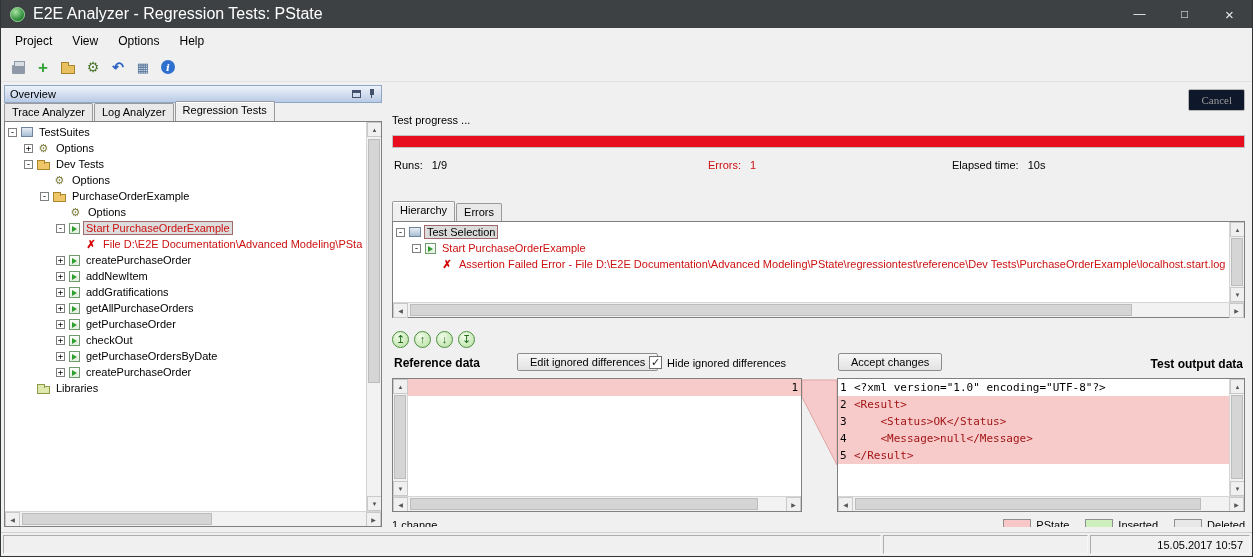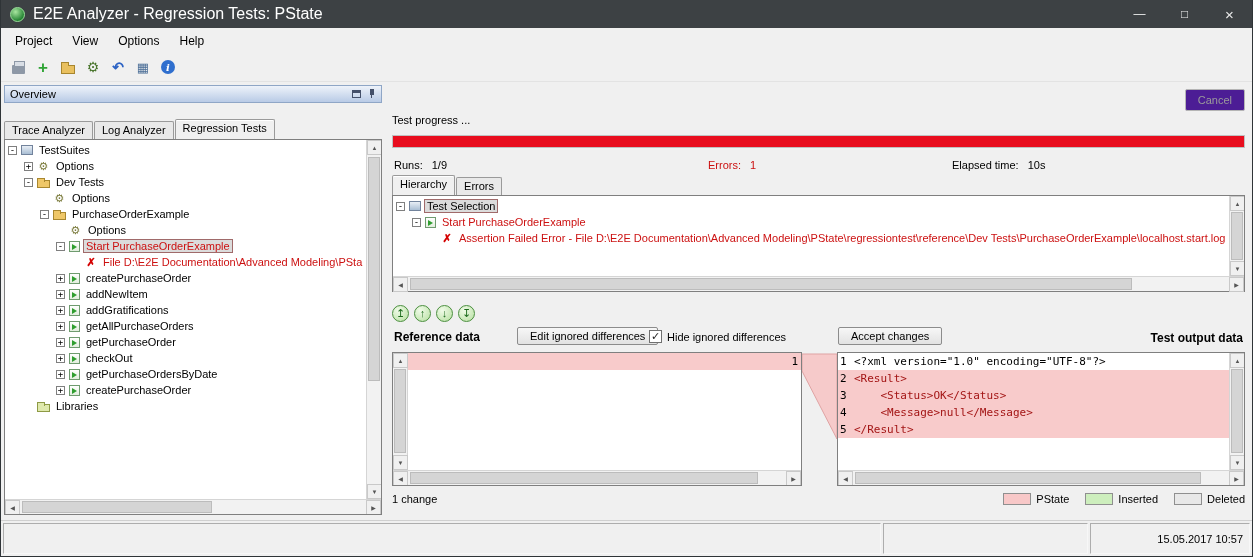--- a/index.html
+++ b/index.html
@@ -43,21 +43,21 @@
   .left-panel { width:378px; flex:none; display:flex; flex-direction:column; overflow:hidden; }
   .lp-header { height:18px; background:linear-gradient(#eef3fa,#b9cbe6); border:1px solid #8fa6c6;
                display:flex; align-items:center; font-size:11px; padding:0 5px; flex:none; }
   .lp-spacer { flex:1; }
   .icon-float { width:9px; height:8px; border:1px solid #44506a; position:relative; margin-right:7px; }
   .icon-float::before { content:""; position:absolute; top:0; left:0; right:0; height:2px; background:#44506a; }
   .icon-pin { width:8px; height:10px; position:relative; }
   .icon-pin::before { content:""; position:absolute; top:0; left:2px; width:4px; height:6px; background:#44506a; }
   .icon-pin::after { content:""; position:absolute; top:6px; left:3px; width:1px; height:3px; background:#44506a; }
 
-  .ptab-row { display:flex; align-items:flex-end; height:36px; flex:none; }
+  .ptab-row { display:flex; align-items:flex-end; height:18px; flex:none; }
   .ptab { font-size:11px; padding:2px 7px 3px; background:#e9e9e9; border:1px solid #9a9a9a; border-bottom:none;
           margin-right:1px; border-radius:2px 2px 0 0; height:18px; white-space:nowrap; }
   .ptab.active { background:#f0f0f0; height:20px; box-shadow:inset 0 1px 0 #fff; }
 
   .tree-frame { flex:1; border:1px solid #7f7f7f; background:#fff; display:flex; flex-direction:column; overflow:hidden; }
   .tree-body { flex:1; display:flex; overflow:hidden; }
   .tree-rows { flex:1; overflow:hidden; padding-top:2px; }
 
   .trow { height:16px; display:flex; align-items:center; font-size:11px; white-space:nowrap; overflow:hidden; }
   .d0{padding-left:3px}.d1{padding-left:19px}.d2{padding-left:35px}.d3{padding-left:51px}.d4{padding-left:67px}
@@ -89,30 +89,30 @@
             display:flex; align-items:center; justify-content:center; flex:none; }
   .sb-track { flex:1; position:relative; }
   .sb-thumb { position:absolute; background:#d5d5d5; border:1px solid #bcbcbc; }
 
   
   .splitter { width:7px; flex:none; }
   .right-panel { flex:1; display:flex; flex-direction:column; overflow:hidden; padding:0 4px 0 3px; }
   .cancel-row { display:flex; justify-content:flex-end; padding-top:4px; height:26px; flex:none; }
   .btn { font-size:11px; padding:2px 12px; background:linear-gradient(#f7f7f7,#e2e2e2);
          border:1px solid #8c8c8c; border-radius:2px; white-space:nowrap; }
-  .btn.disabled { color:#9b9b9b; border-color:#b5b5b5; background:#4c1d95; }
+  .btn.disabled { color:#9b9b9b; border-color:#b5b5b5; background:#0f172a;font-family:Liberation Serif, serif; }
   .progress-label { font-size:11px; margin-top:3px; flex:none; }
   .progress-track { margin-top:9px; height:13px; background:#f5f5f5; border:1px solid #c0c0c0; position:relative; flex:none; }
   .progress-fill { position:absolute; top:0; bottom:0; left:0; background:#e80d1e; width:100%; }
   .stats-row { position:relative; height:18px; margin-top:9px; font-size:11px; flex:none; }
   .stat { position:absolute; top:2px; white-space:nowrap; }
   .stat.runs { left:2px; } .stat.errors { left:316px; color:#cc1111; } .stat.elapsed { left:560px; }
   .stat-val { margin-left:9px; }
 
-  .htab-row { display:flex; align-items:flex-end; height:20px; margin-top:0; flex:none; }
+  .htab-row { display:flex; align-items:flex-end; height:20px; margin-top:26px; flex:none; }
   .hpanel { height:97px; border:1px solid #7f7f7f; background:#fff; display:flex; flex-direction:column; flex:none; }
   .hp-body { flex:1; display:flex; overflow:hidden; }
   .hp-rows { flex:1; overflow:hidden; padding-top:2px; }
 
   .nav-row { display:flex; gap:5px; margin-top:12px; height:18px; align-items:center; flex:none; }
   .navbtn { width:17px; height:17px; border-radius:50%; border:1px solid #4b8f3f; color:#1d6b1d;
             background:radial-gradient(circle at 35% 30%, #f0fbe8, #b6dfa0);
             font-size:11px; line-height:14px; text-align:center; }
 
   .diff-controls { position:relative; height:24px; margin-top:4px; font-size:11px; flex:none; }
@@ -141,21 +141,21 @@
   .dconn { width:35px; flex:none; position:relative; }
   .dconn svg { position:absolute; top:0; left:0; }
 
   .legend-row { display:flex; align-items:center; margin-top:7px; font-size:11px; flex:none;justify-content:space-between; }
   .lr-changes { flex:1; }
   .lr-item { display:flex; align-items:center; margin-left:16px; gap:5px; }
   .sw { width:28px; height:12px; border:1px solid #8f8f8f; }
   .sw-changed { background:#f8c8c8; } .sw-inserted { background:#cdeebd; } .sw-deleted { background:#e8e8e8; }
 
   
-  .statusbar { height:36px; margin-top:2px; border-top:1px solid #d0d0d0; display:flex; padding:2px; gap:2px; flex:none; }
+  .statusbar { height:24px; margin-top:2px; border-top:1px solid #d0d0d0; display:flex; padding:2px; gap:2px; flex:none; }
   .sb-cell { border:1px solid; border-color:#adadad #f7f7f7 #f7f7f7 #adadad; }
   .sb-cell.c1 { flex:1; } .sb-cell.c2 { width:205px; }
   .sb-cell.c3 { width:160px; display:flex; align-items:center; justify-content:flex-end;
                 padding-right:6px; font-size:11px; }
 </style>
 </head>
 <body>
 
 <div class="window">
 

